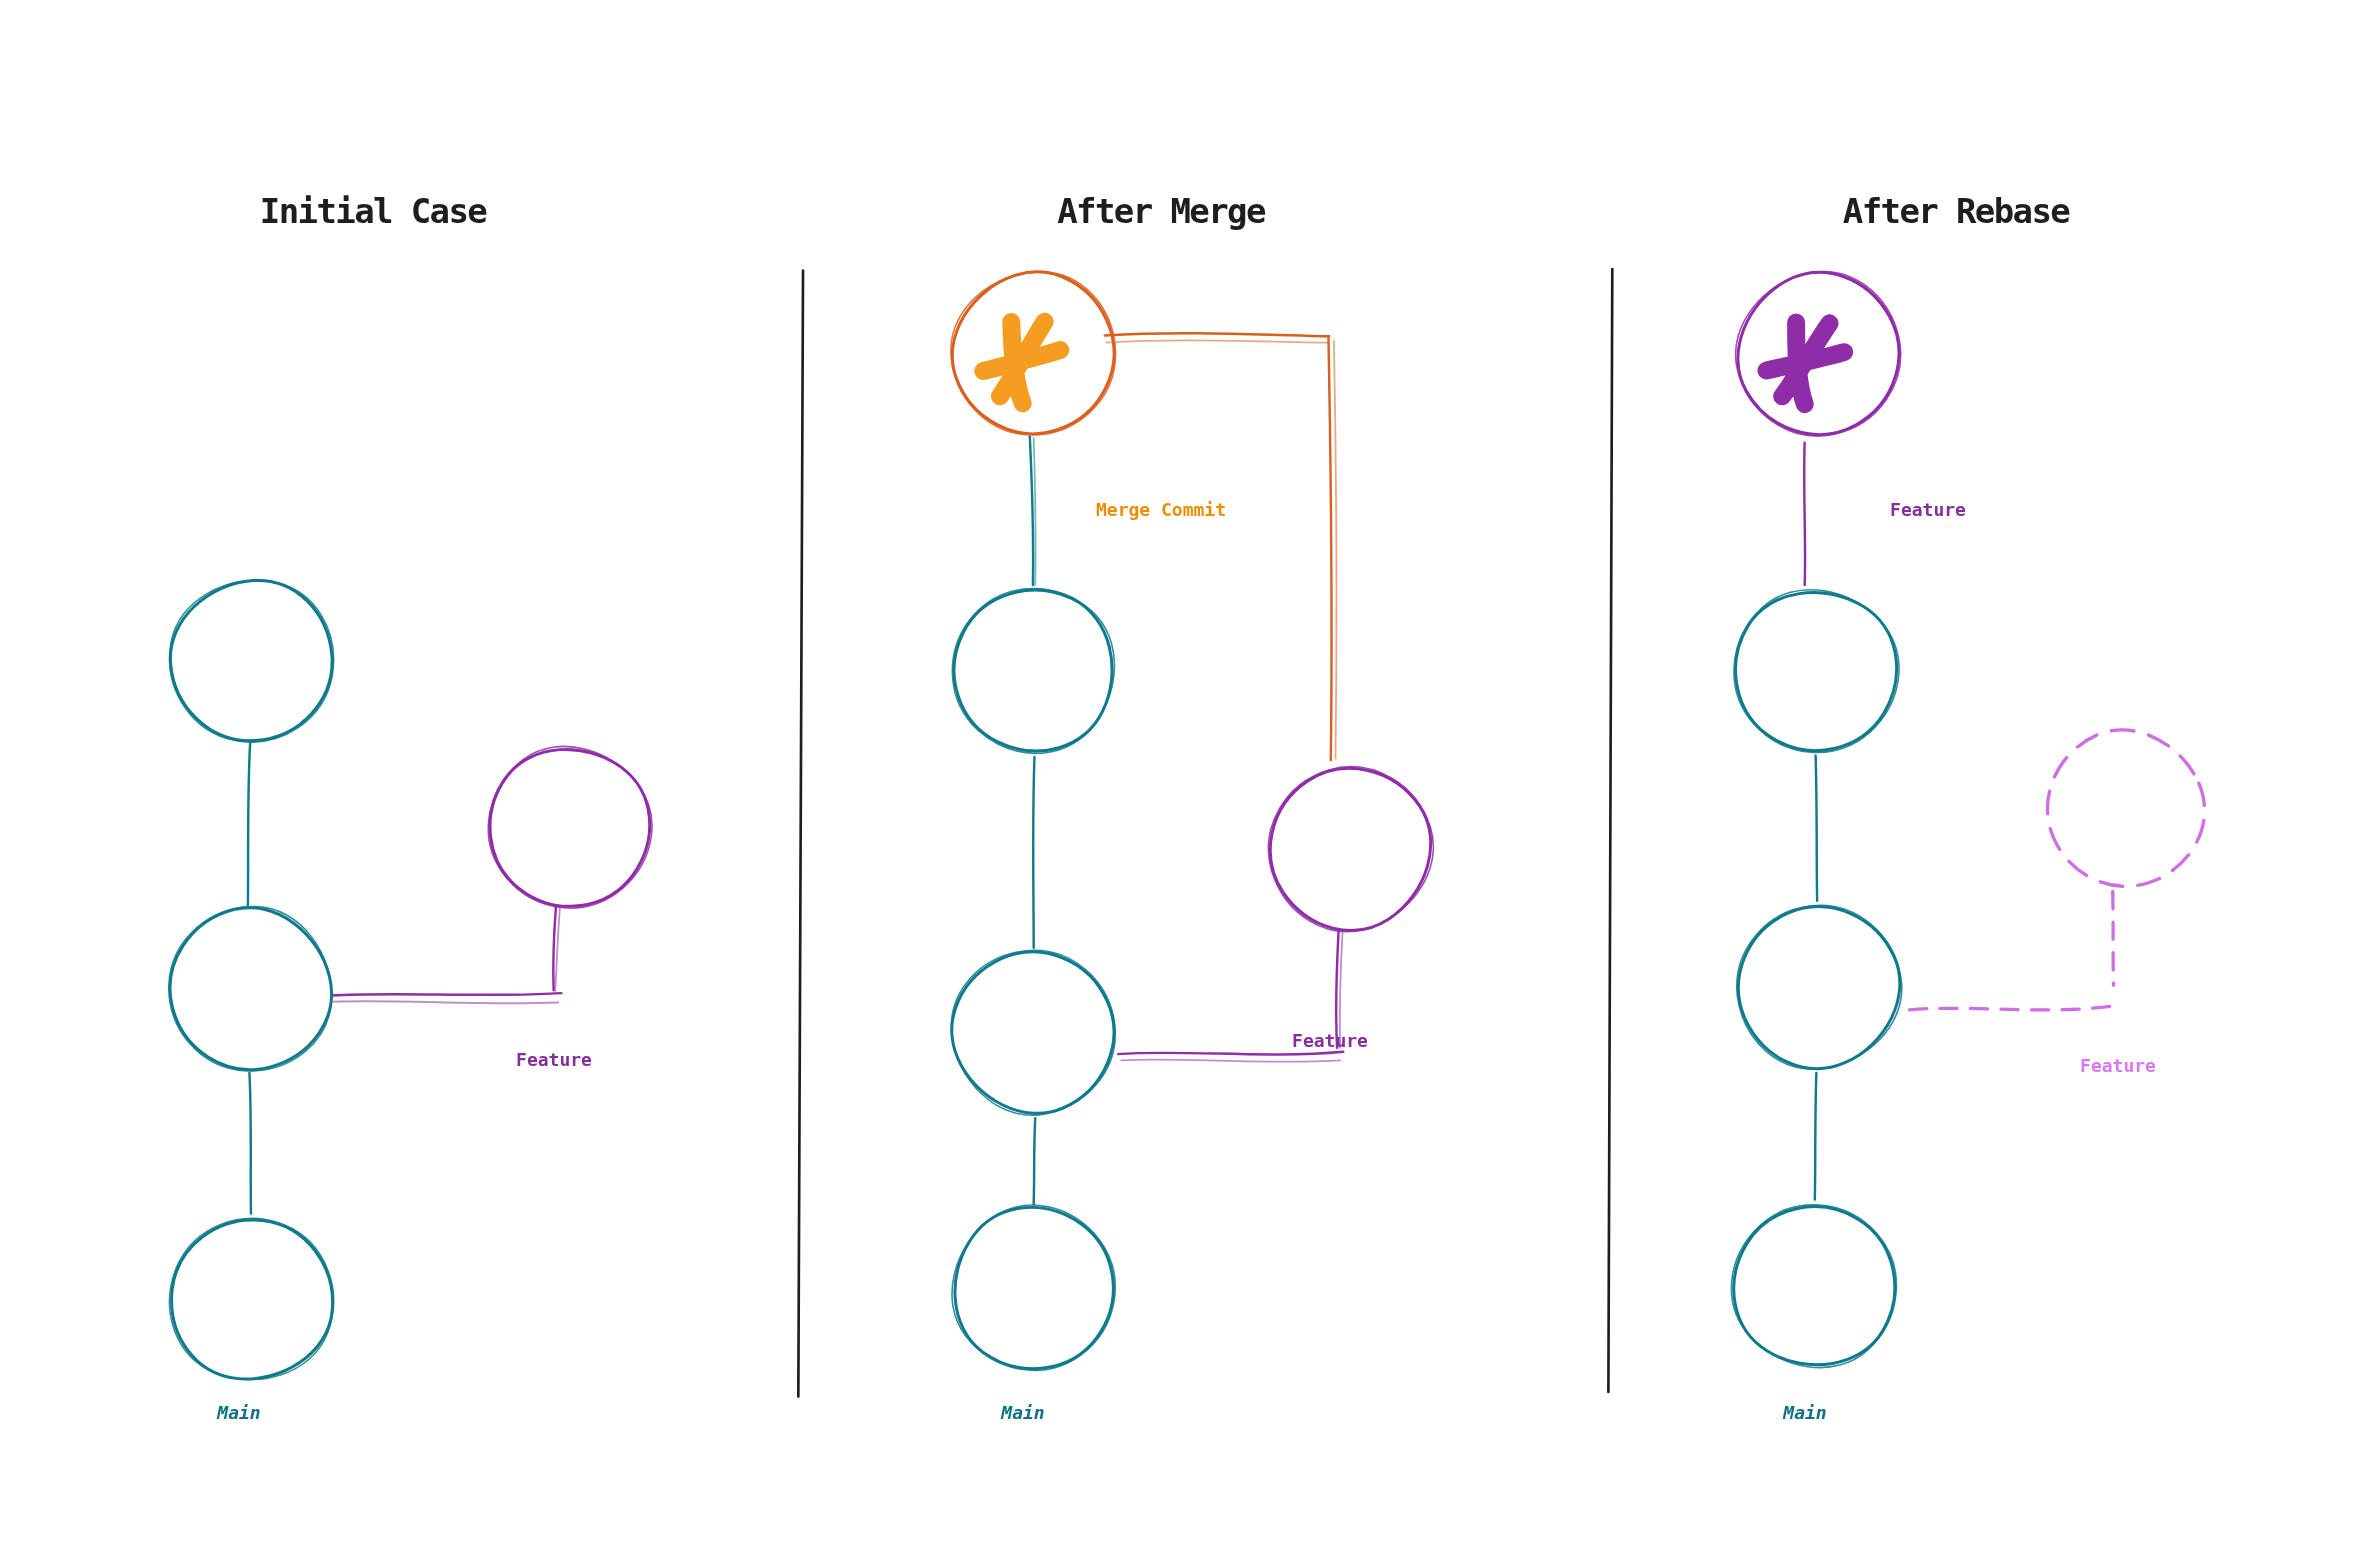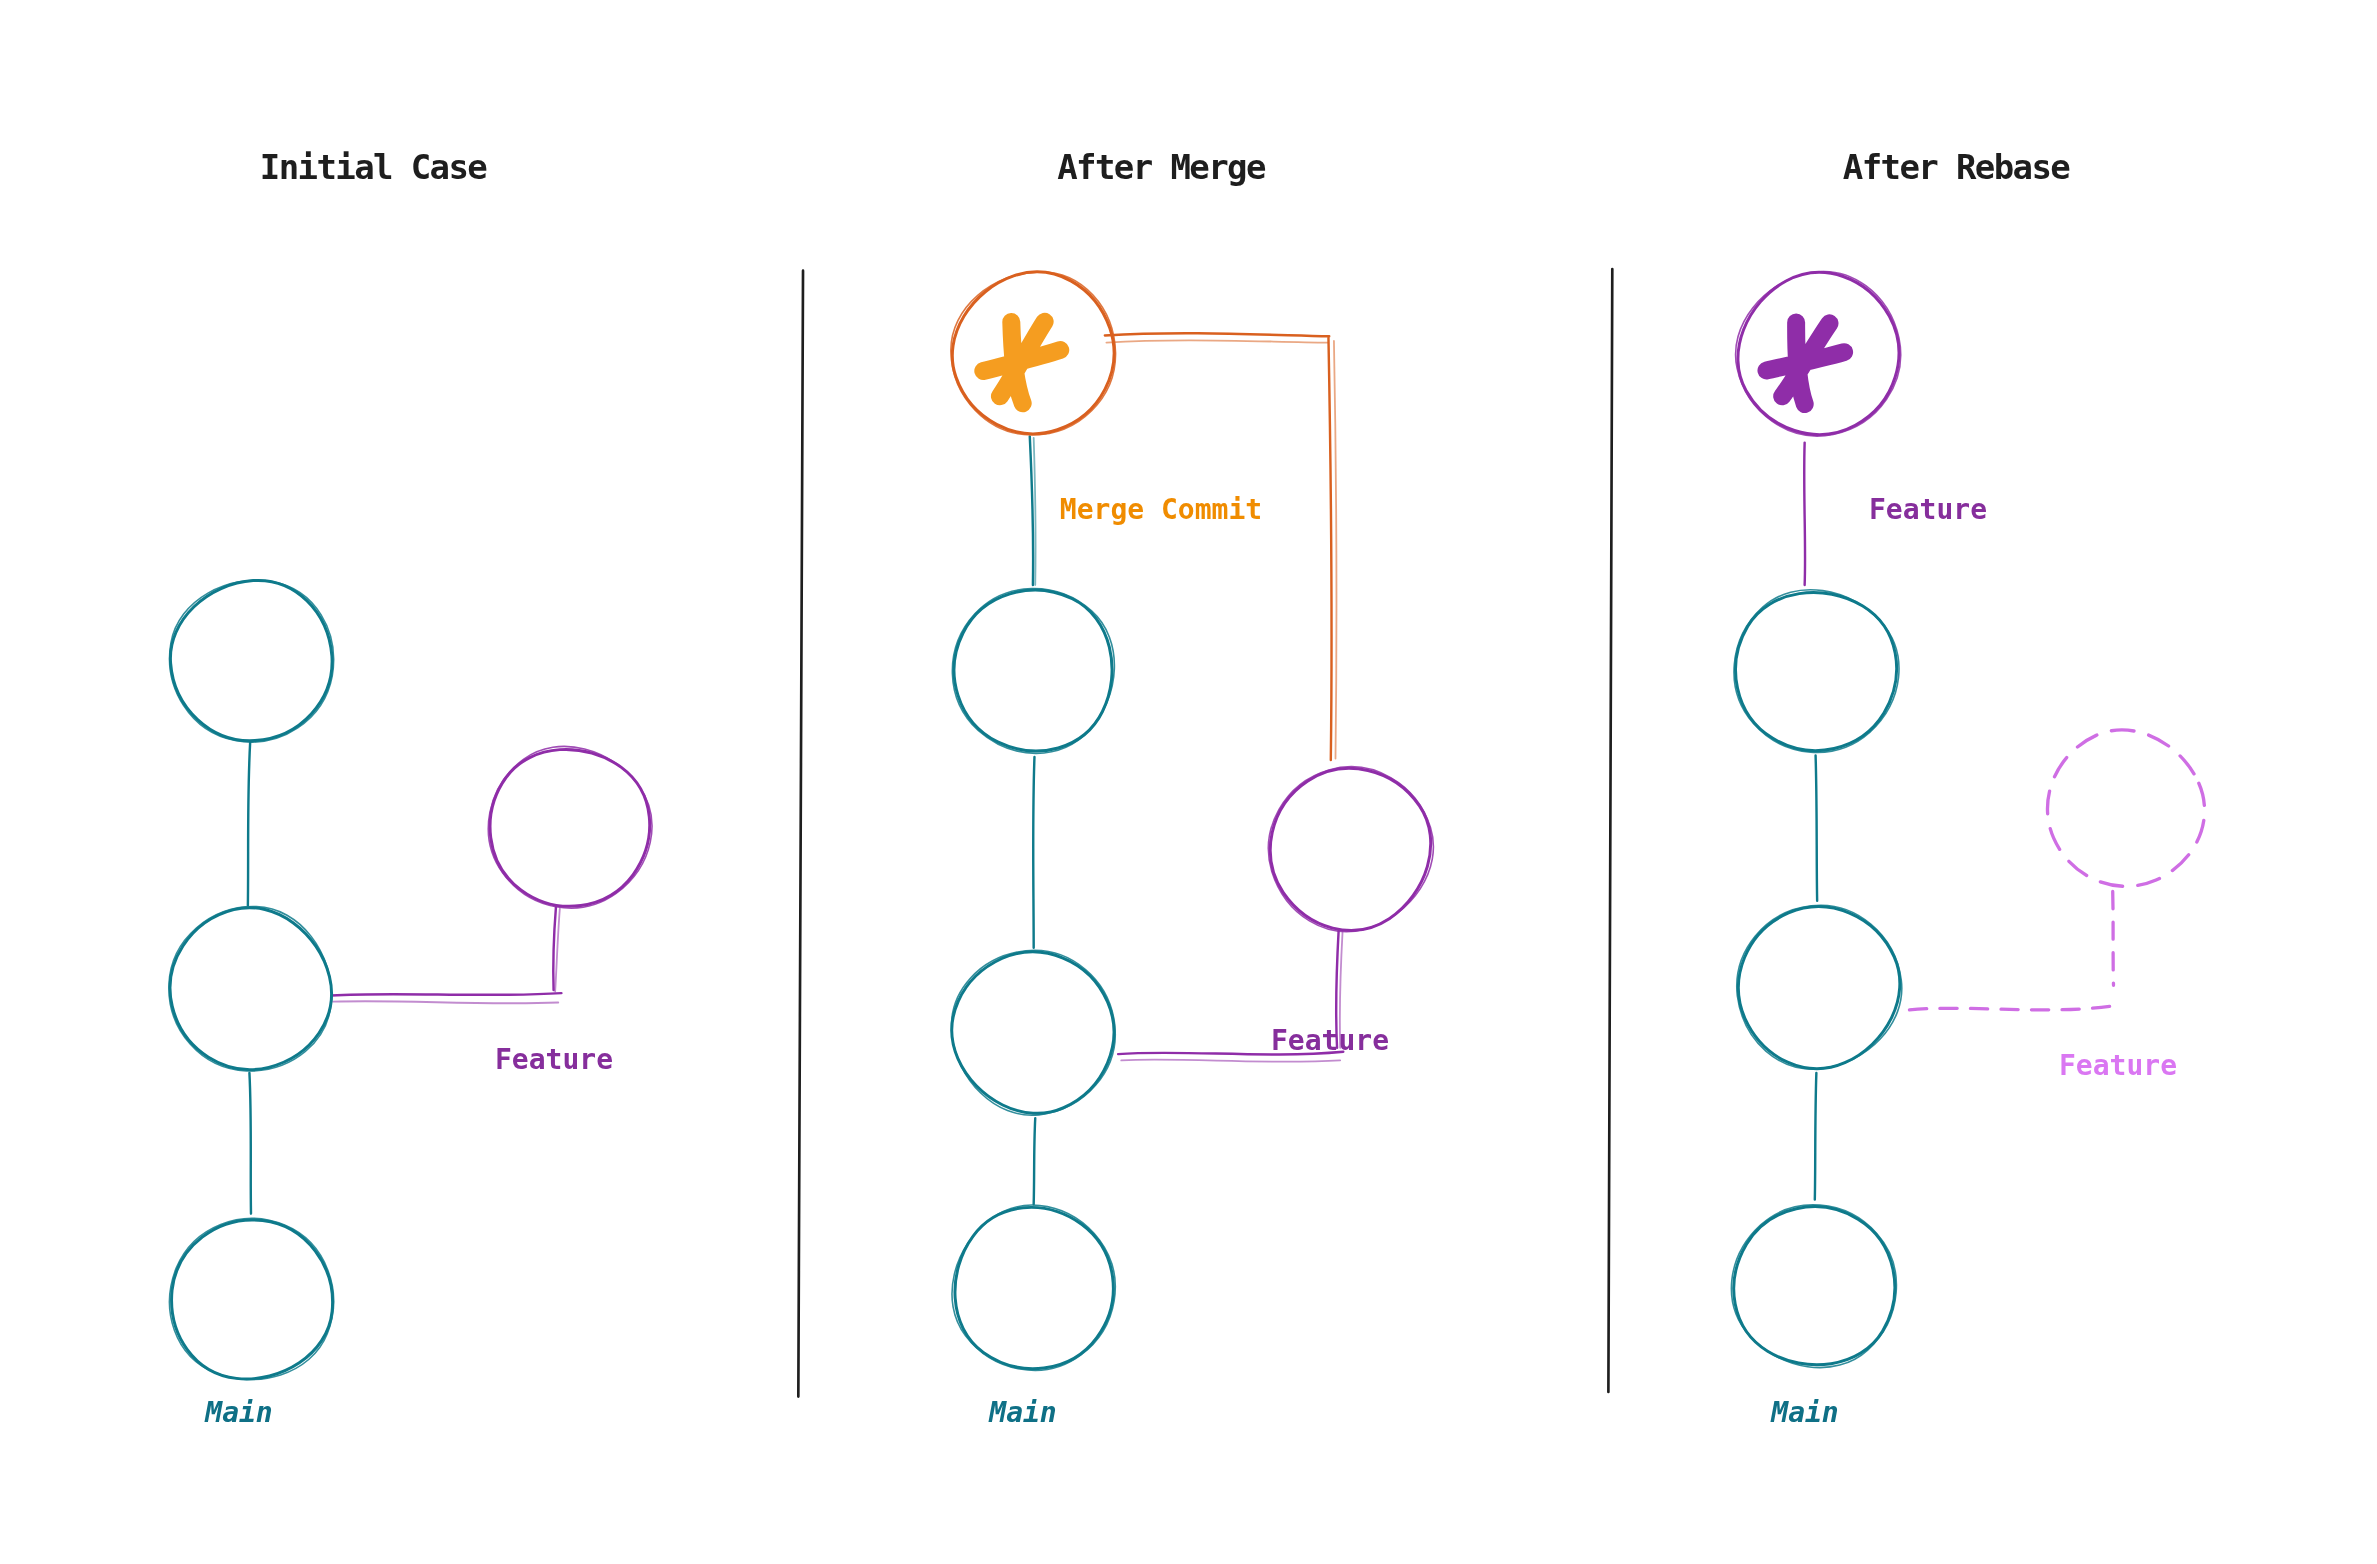--- a/index.html
+++ b/index.html
@@ -26,22 +26,22 @@
   .st-orange{stroke:var(--orange-solid);}
   .st-purple{stroke:var(--purple-stroke);}
   .divider{stroke:var(--ink);stroke-width:3.4;stroke-linecap:round;fill:none;}
   .hl-teal{stroke:var(--teal-hatch);stroke-width:2.3;}
   .hl-purple{stroke:var(--purple-hatch);stroke-width:2.2;}
   .hl-orange{stroke:var(--orange-hatch);stroke-width:2.3;}
   .hl-ghost{stroke:var(--ghost-hatch);stroke-width:2.1;}
 
   
   .lbl{position:absolute;transform:translate(-50%,-50%);font-weight:bold;white-space:nowrap;}
-  .title{font-size:34px;letter-spacing:-1.6px;color:var(--ink);}
-  .branch{font-size:28px;}
+  .title{font-size:34px;letter-spacing:-1.6px;color:var(--ink);margin-top:44px;}
+  .branch{font-size:18px;}
   .teal-lbl{color:var(--teal-label);font-style:italic;}
   .purple-lbl{color:var(--purple-label);}
   .orange-lbl{color:var(--orange-label);}
   .ghost-lbl{color:var(--ghost-label);}
 </style>
 </head>
 <body>
 
 <div class="canvas">
 

